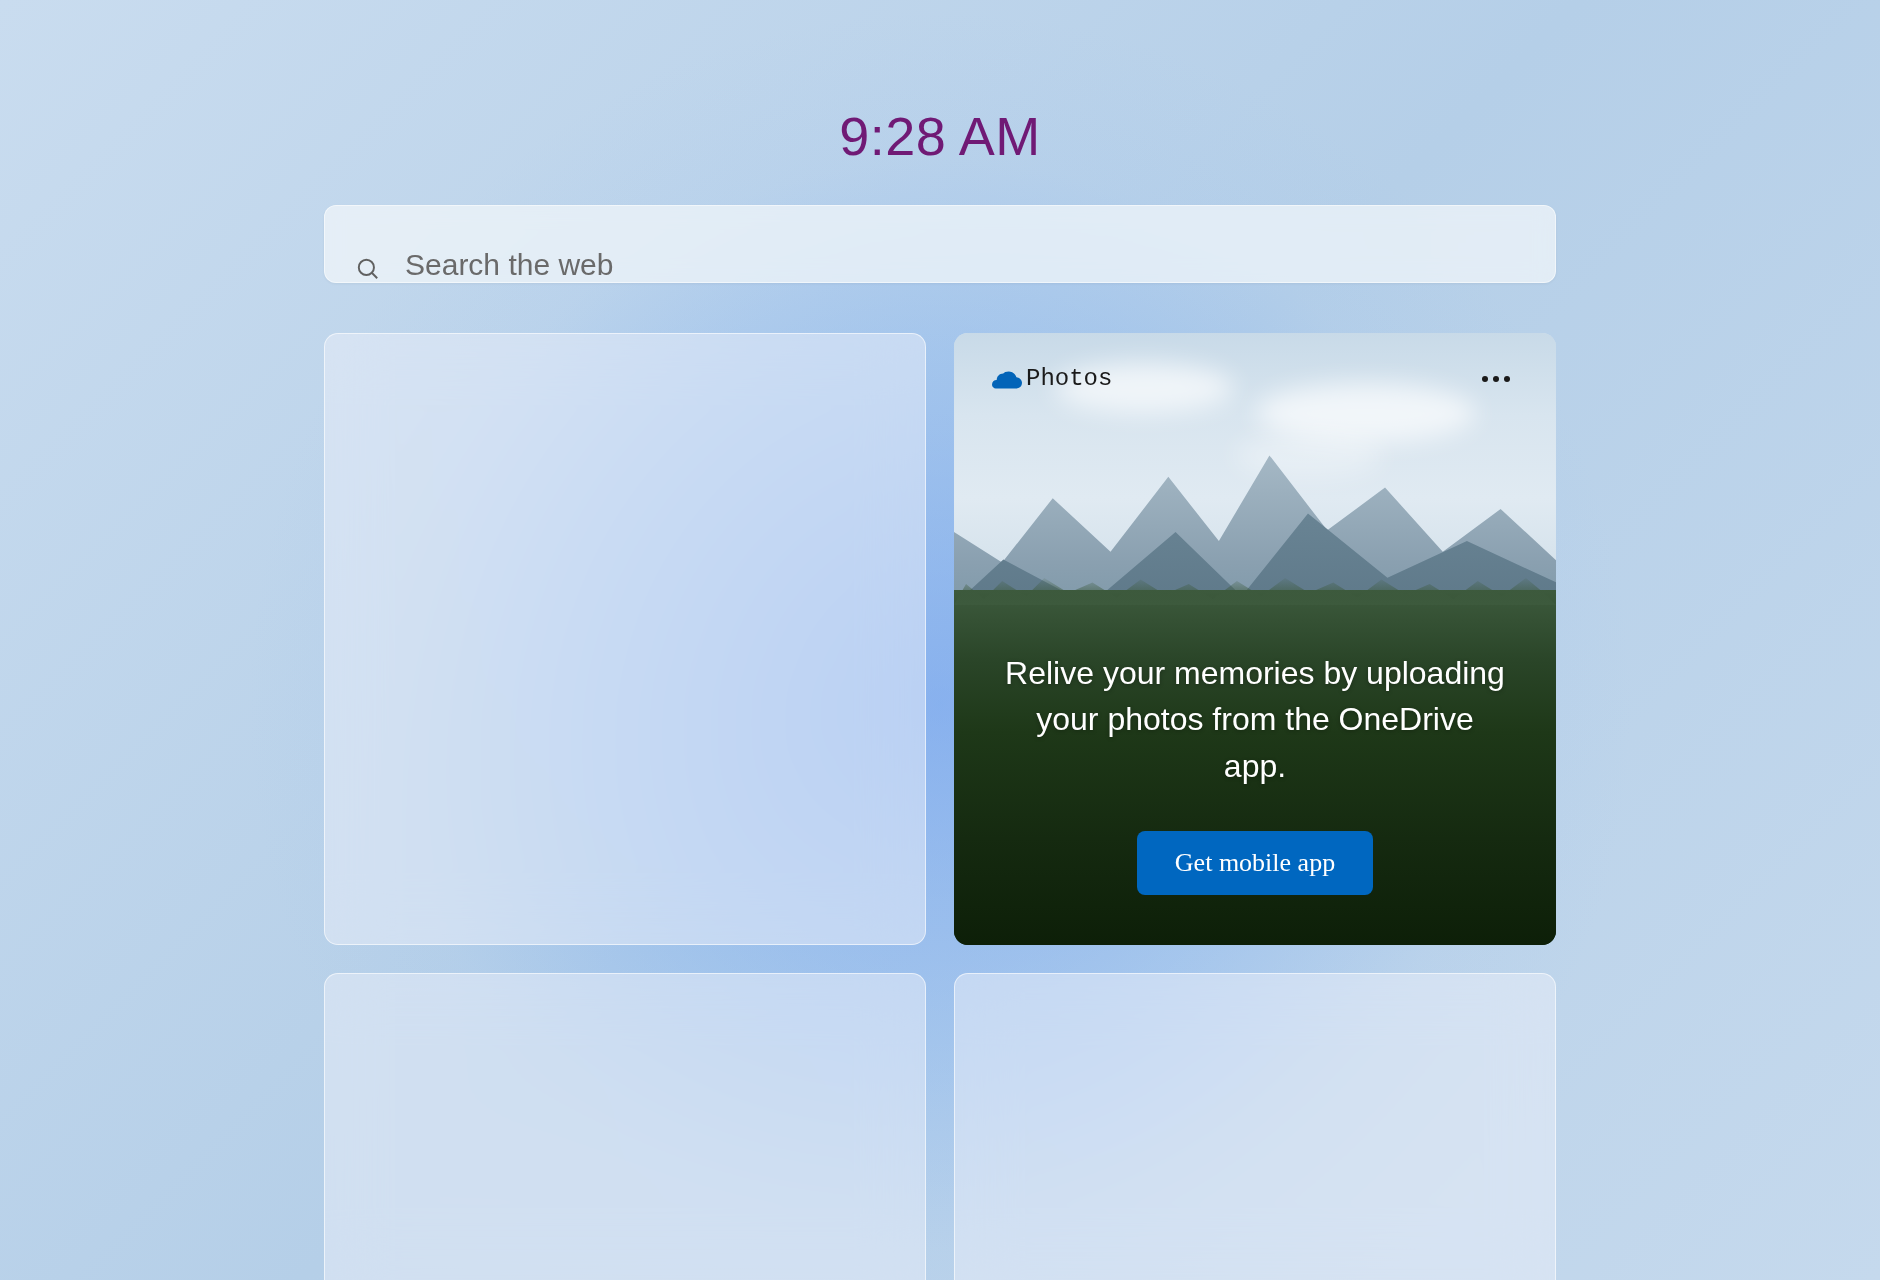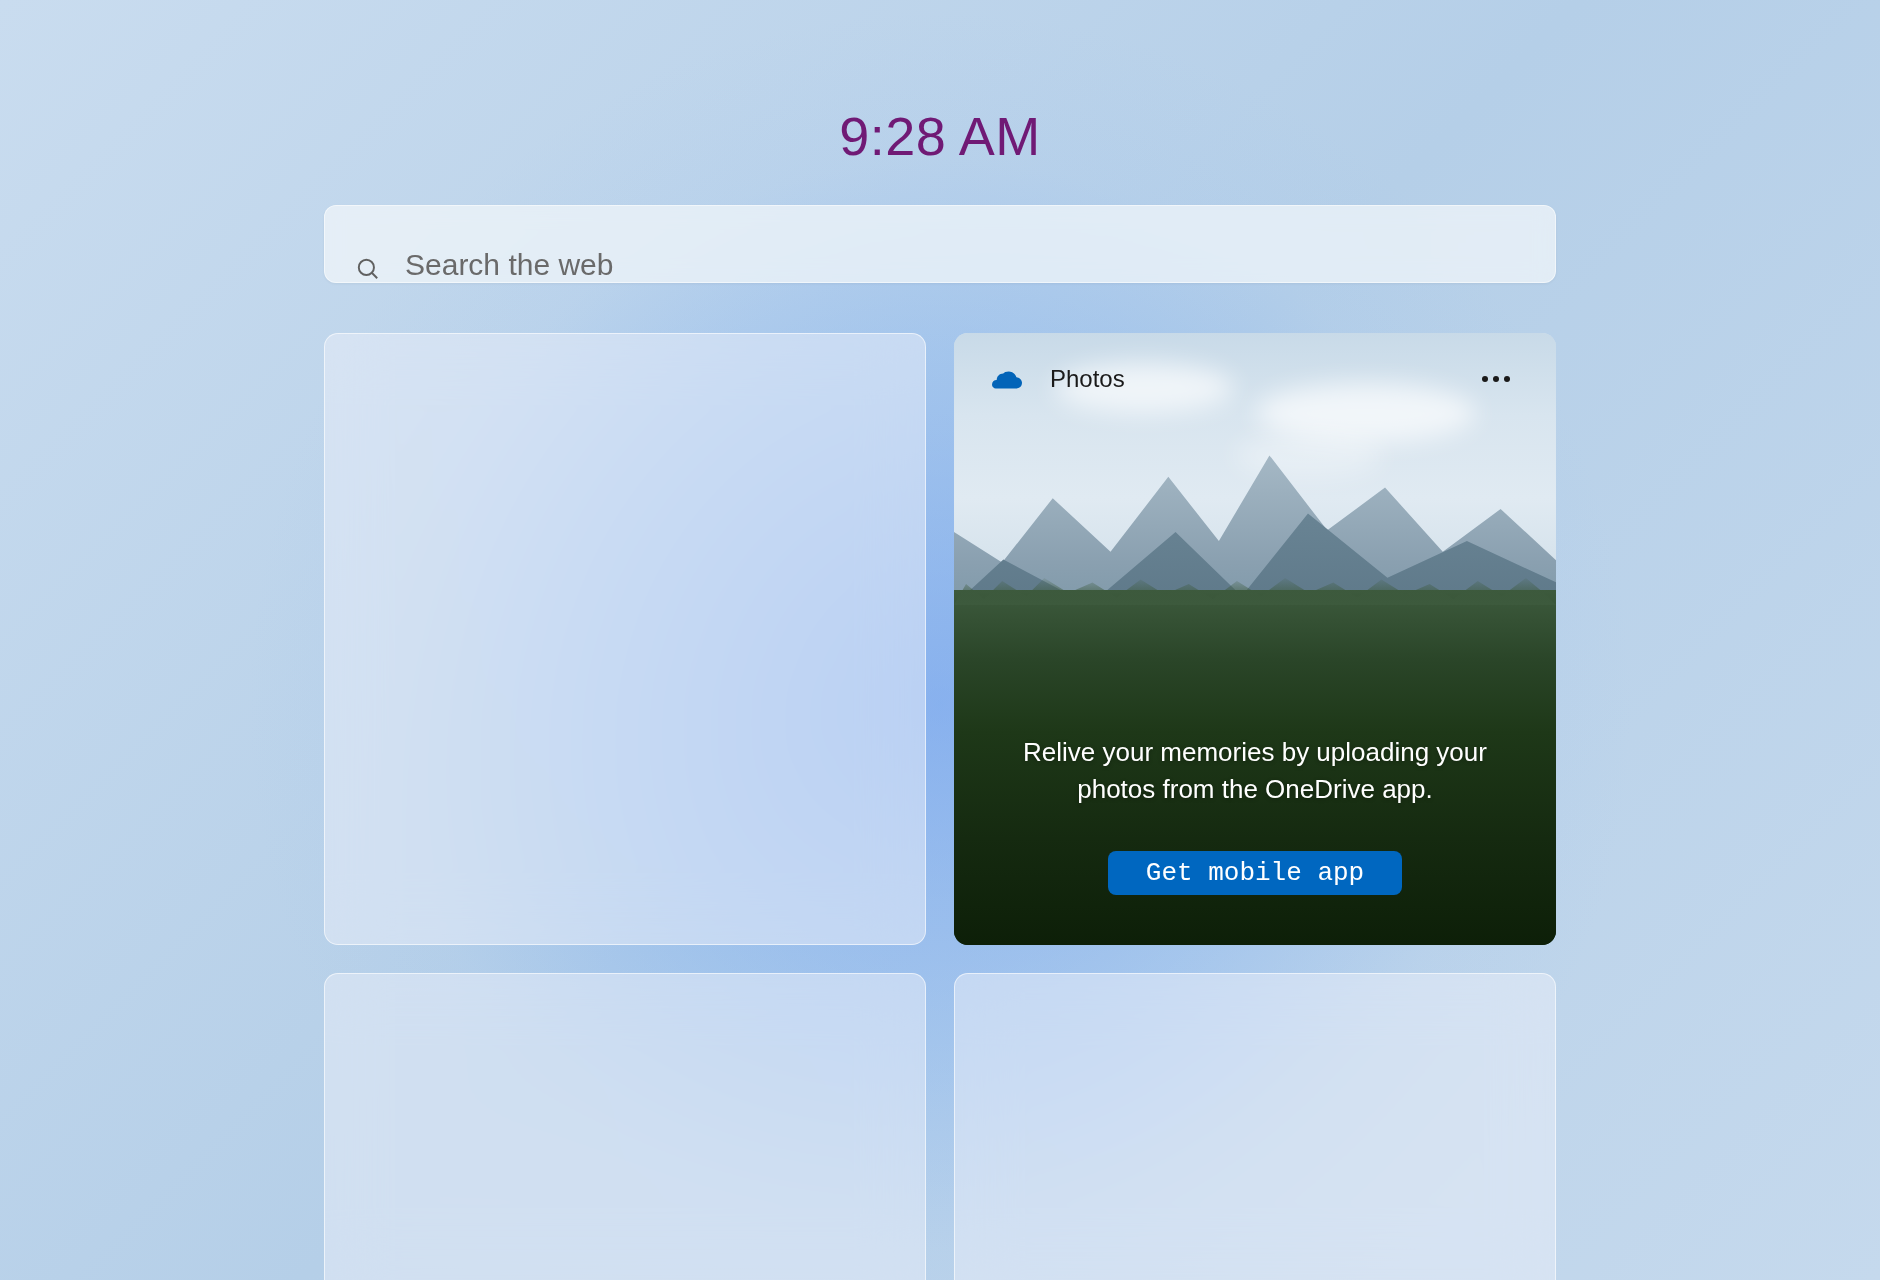--- a/index.html
+++ b/index.html
@@ -180,21 +180,22 @@
       padding: 32px 38px;
       display: flex;
       align-items: center;
       justify-content: space-between;
       z-index: 10;
     }
     
     .widget-title-group {
       display: flex;
       align-items: center;
-      gap: 28px;
+      gap: 4px;
+      font-family: Liberation Mono, monospace;
     }
     
     .onedrive-icon {
       width: 30px;
       height: 20px;
     }
     
     .widget-title {
       font-size: 24px;
       font-weight: 400;
@@ -222,38 +223,38 @@
       right: 0;
       padding: 0 50px 50px;
       display: flex;
       flex-direction: column;
       align-items: center;
       text-align: center;
       z-index: 10;
     }
     
     .widget-message {
-      font-size: 26px;
+      font-size: 32px;
       font-weight: 400;
       color: #ffffff;
       line-height: 1.45;
       margin-bottom: 42px;
       text-shadow: 0 1px 4px rgba(0,0,0,0.3);
     }
     
     .cta-button {
       background: #0067c0;
       color: #ffffff;
       border: none;
       border-radius: 8px;
-      padding: 7px 38px;
+      padding: 17px 38px;
       font-size: 26px;
       font-weight: 400;
       cursor: pointer;
-      font-family: Liberation Mono, monospace;
+      font-family: Liberation Serif, serif;
     }
     
     .widget-row2 {
       height: 400px;
     }
   </style>
 </head>
 <body>
 
 <div class="background-glow"></div>

